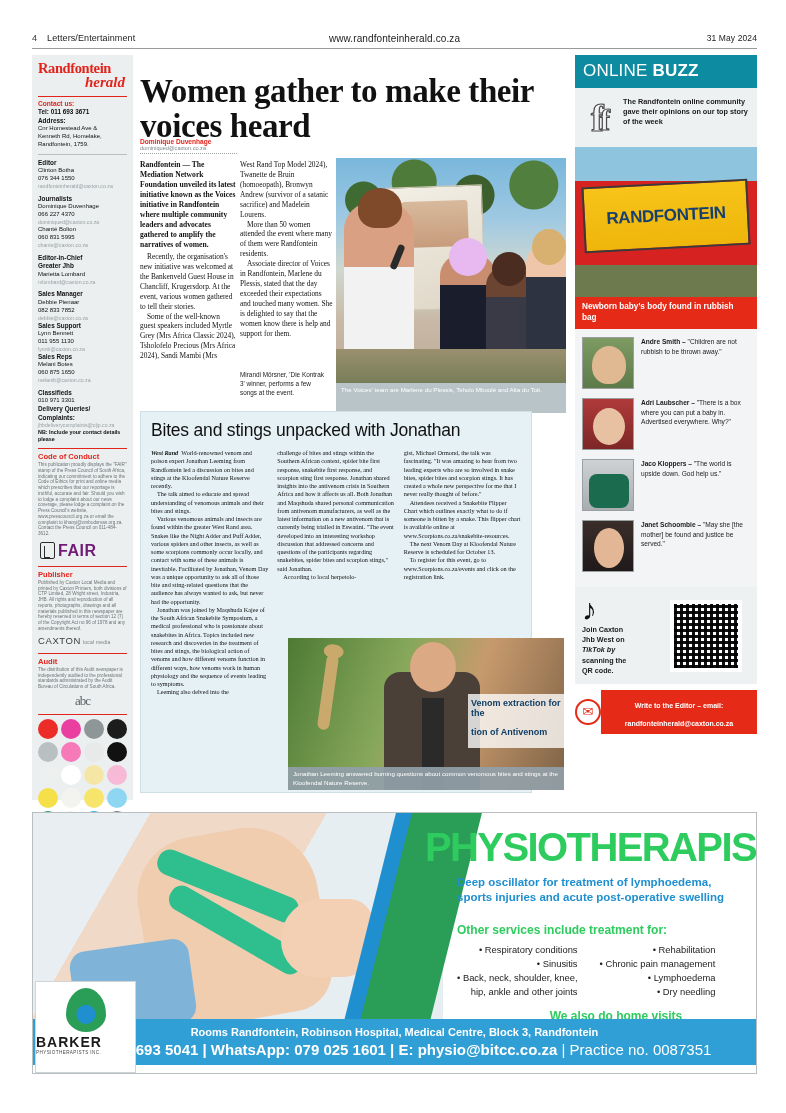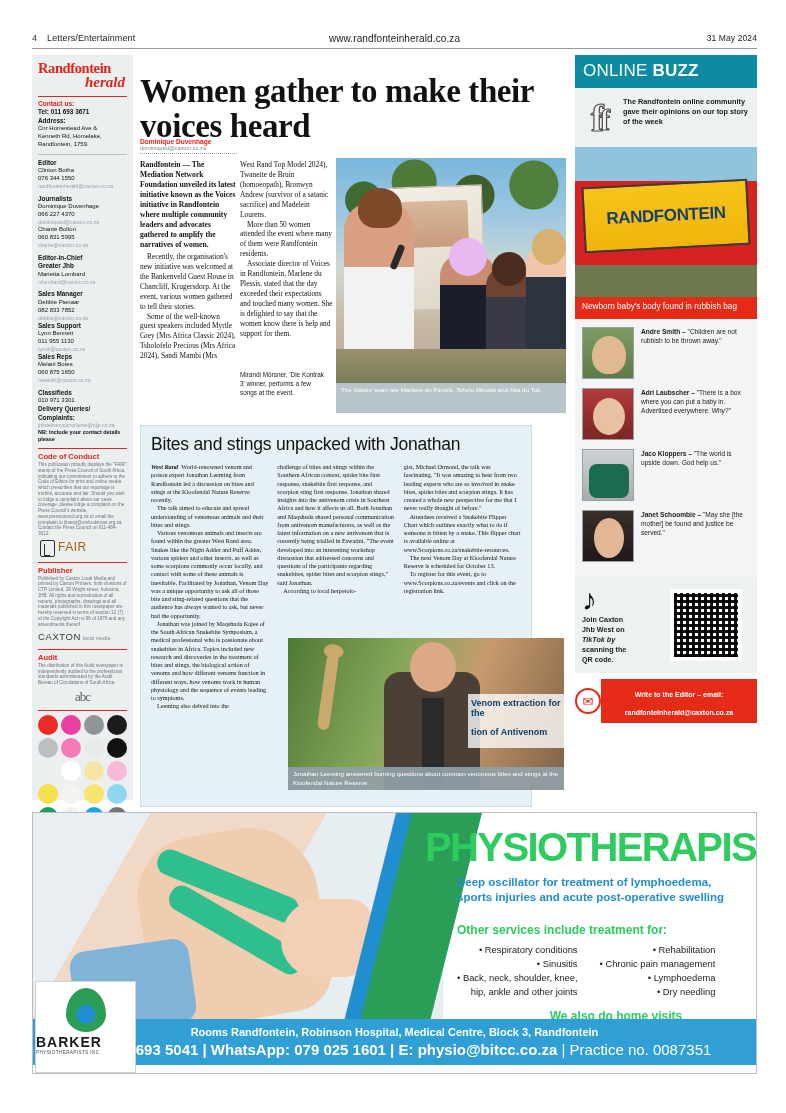--- a/index.html
+++ b/index.html
@@ -55,21 +55,21 @@
 
   .fairlogo { display:flex; align-items:center; gap:3px; margin:3px 0 2px 2px; }
   .fairlogo .glyph {
     width:15px; height:17px; border:1.6px solid #2b2b2b; border-radius:2px;
     position:relative; flex:none;
   }
   .fairlogo .glyph:after{
     content:""; position:absolute; left:3px; top:3px; width:5px; height:11px;
     border-left:1.6px solid #2b2b2b; border-bottom:1.6px solid #2b2b2b;
   }
-  .fairlogo .word { font-size:12px; letter-spacing:.5px; color:#a16207; font-weight:400; }
+  .fairlogo .word { font-size:16px; letter-spacing:.5px; color:#701a75; font-weight:700; }
 
   .caxtonrow { display:flex; align-items:baseline; gap:2px; margin:4px 0 3px 0; }
   .caxtonrow .c1 { font-size:9.5px; letter-spacing:.6px; color:#3a3a3a; }
   .caxtonrow .c2 { font-size:5px; color:#7b8183; letter-spacing:.2px; }
 
   .abc { text-align:center; font-size:13px; color:#5d6366; letter-spacing:-1px; margin:2px 0 2px 0; font-family:"Liberation Serif",serif; }
 
   .dots { display:grid; grid-template-columns:repeat(4,1fr); gap:3px; margin-top:4px; }
   .dot { width:100%; padding-top:100%; border-radius:50%; }
 
@@ -140,21 +140,21 @@
   .photoA .mic { position:absolute; left:58px; top:86px; width:7px; height:26px; background:#2a2a2a; border-radius:4px; transform:rotate(22deg); }
   .photoA .ground { position:absolute; left:0; bottom:0; width:100%; height:42px; background:linear-gradient(#9a8f6f,#6f7a52); }
   .capwrap {
     position:absolute; left:336px; top:383px; width:230px; height:30px;
     background:#b9c4c9;
   }
   .capwrap span { display:block; padding:3px 5px; font-size:6.2px; line-height:1.4; color:#fff; }
 
   
   .bites {
-    position:absolute; left:140px; top:425px; width:392px; height:382px;
+    position:absolute; left:140px; top:411px; width:392px; height:382px;
     background:#e6f1f5; border:1px solid #cfdfe6;
   }
   .bites h2 {
     margin:0; padding:8px 10px 4px 10px;
     font-family:"Liberation Sans", sans-serif; font-weight:normal;
     font-size:17.5px; color:#111; letter-spacing:-0.2px;
   }
   .bites .cols { display:flex; gap:9px; padding:4px 10px 0 10px; }
   .bites .c { width:133px; font-family:"Liberation Serif", serif; font-size:6.2px; line-height:1.33; }
   .bites .c p { margin:0; text-indent:6px; }
@@ -195,21 +195,21 @@
   .buzz-photo { width:100%; height:150px; background:#d72222; position:relative; overflow:hidden; }
   .buzz-photo .sign {
     position:absolute; left:8px; top:36px; right:8px; height:66px;
     background:linear-gradient(#f7c41a,#efb50a); transform:rotate(-3deg);
     border:2px solid #3a3a3a; display:flex; align-items:center; justify-content:center;
   }
   .buzz-photo .sign span { font-family:"Liberation Sans",sans-serif; font-weight:bold; font-size:17px; color:#17406e; letter-spacing:-0.4px;}
   .buzz-photo .sky { position:absolute; left:0; top:0; width:100%; height:34px; background:#8fc4de; }
   .buzz-photo .grass { position:absolute; left:0; bottom:0; width:100%; height:32px; background:#6d7a4e; }
 
-  .buzz-redcap { background:#e52a18; color:#fff; padding:5px 7px 6px 7px; font-size:8.2px; font-weight:normal; line-height:1.3; }
+  .buzz-redcap { background:#e52a18; color:#fff; padding:5px 7px 6px 7px; font-size:8.2px; font-weight:bold; line-height:1.3; }
   .buzz-list { background:#f2f4f5; padding:8px 7px 6px 7px; }
   .comment { display:flex; gap:7px; margin-bottom:9px; }
   .comment .av { width:52px; height:52px; flex:none; border:1px solid #9aa0a2; background:#cfd4d6; overflow:hidden; position:relative; }
   .comment .ctxt { font-size:6.6px; line-height:1.4; color:#1b1b1b; }
   .comment .ctxt b { font-weight:bold; }
 
   .av.a1 { background:linear-gradient(#7e9b64,#5d7a4a); }
   .av.a1:after{content:"";position:absolute;left:9px;top:8px;width:34px;height:38px;background:#e0b993;border-radius:50% 50% 45% 45%;}
   .av.a2 { background:linear-gradient(#b03a3a,#7d2626); }
   .av.a2:after{content:"";position:absolute;left:10px;top:9px;width:32px;height:37px;background:#e8c0a2;border-radius:50%;}

